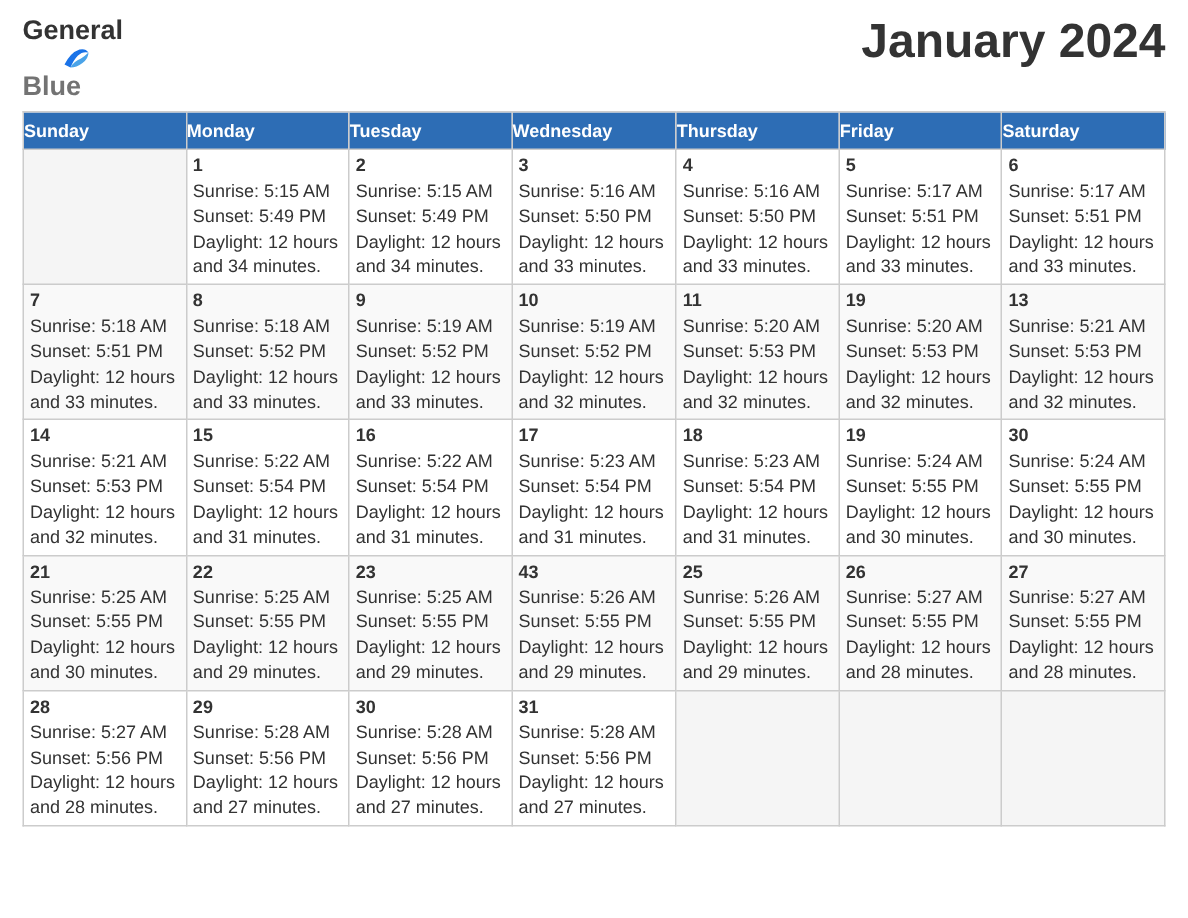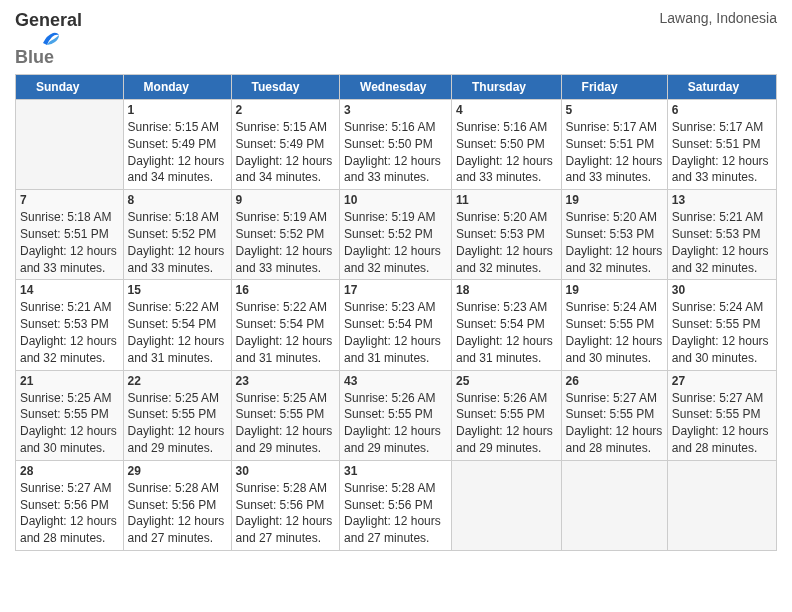--- a/index.html
+++ b/index.html
@@ -39,21 +39,21 @@
       color: #555;
     }
     .calendar {
       width: 100%;
       border-collapse: collapse;
       font-size: 10.5px;
     }
     .calendar th {
       background-color: #2d6db5;
       color: #fff;
-      padding: 5px 20px;
+      padding: 5px 0;
       text-align: left;
       font-size: 12px;
       border: 1px solid #ccc;
     }
     .calendar td {
       border: 1px solid #ccc;
       padding: 3px 4px;
       vertical-align: top;
       width: 113px;
       height: 78px;
@@ -89,21 +89,21 @@
           <span class="logo-general" style="font-size:18px;font-weight:bold;color:#333;">General</span>
           <svg width="22" height="18" viewBox="0 0 22 18" style="margin-left:2px;margin-bottom:2px;">
             <path d="M4 12 Q8 4 14 2 Q18 1 20 4 Q16 3 13 6 Q10 9 8 14 Z" fill="#1a73e8"></path>
             <path d="M8 14 Q10 10 15 8 Q18 6 20 4 Q20 8 16 11 Q12 14 8 14 Z" fill="#4aa3e8"></path>
           </svg>
         </div>
         <div style="font-size:18px;font-weight:bold;color:#737373;margin-top:-4px;">Blue</div>
       </div>
     </div>
     <div class="title-block">
-      <div class="location">Lawang, Indonesia</div>
+      <div class="month-title">January 2024</div>
     </div>
   </div>
 
   <table class="calendar">
     <thead>
       <tr id="header-row">
       <th>Sunday</th>
           <th>Monday</th>
           <th>Tuesday</th>
           <th>Wednesday</th>

